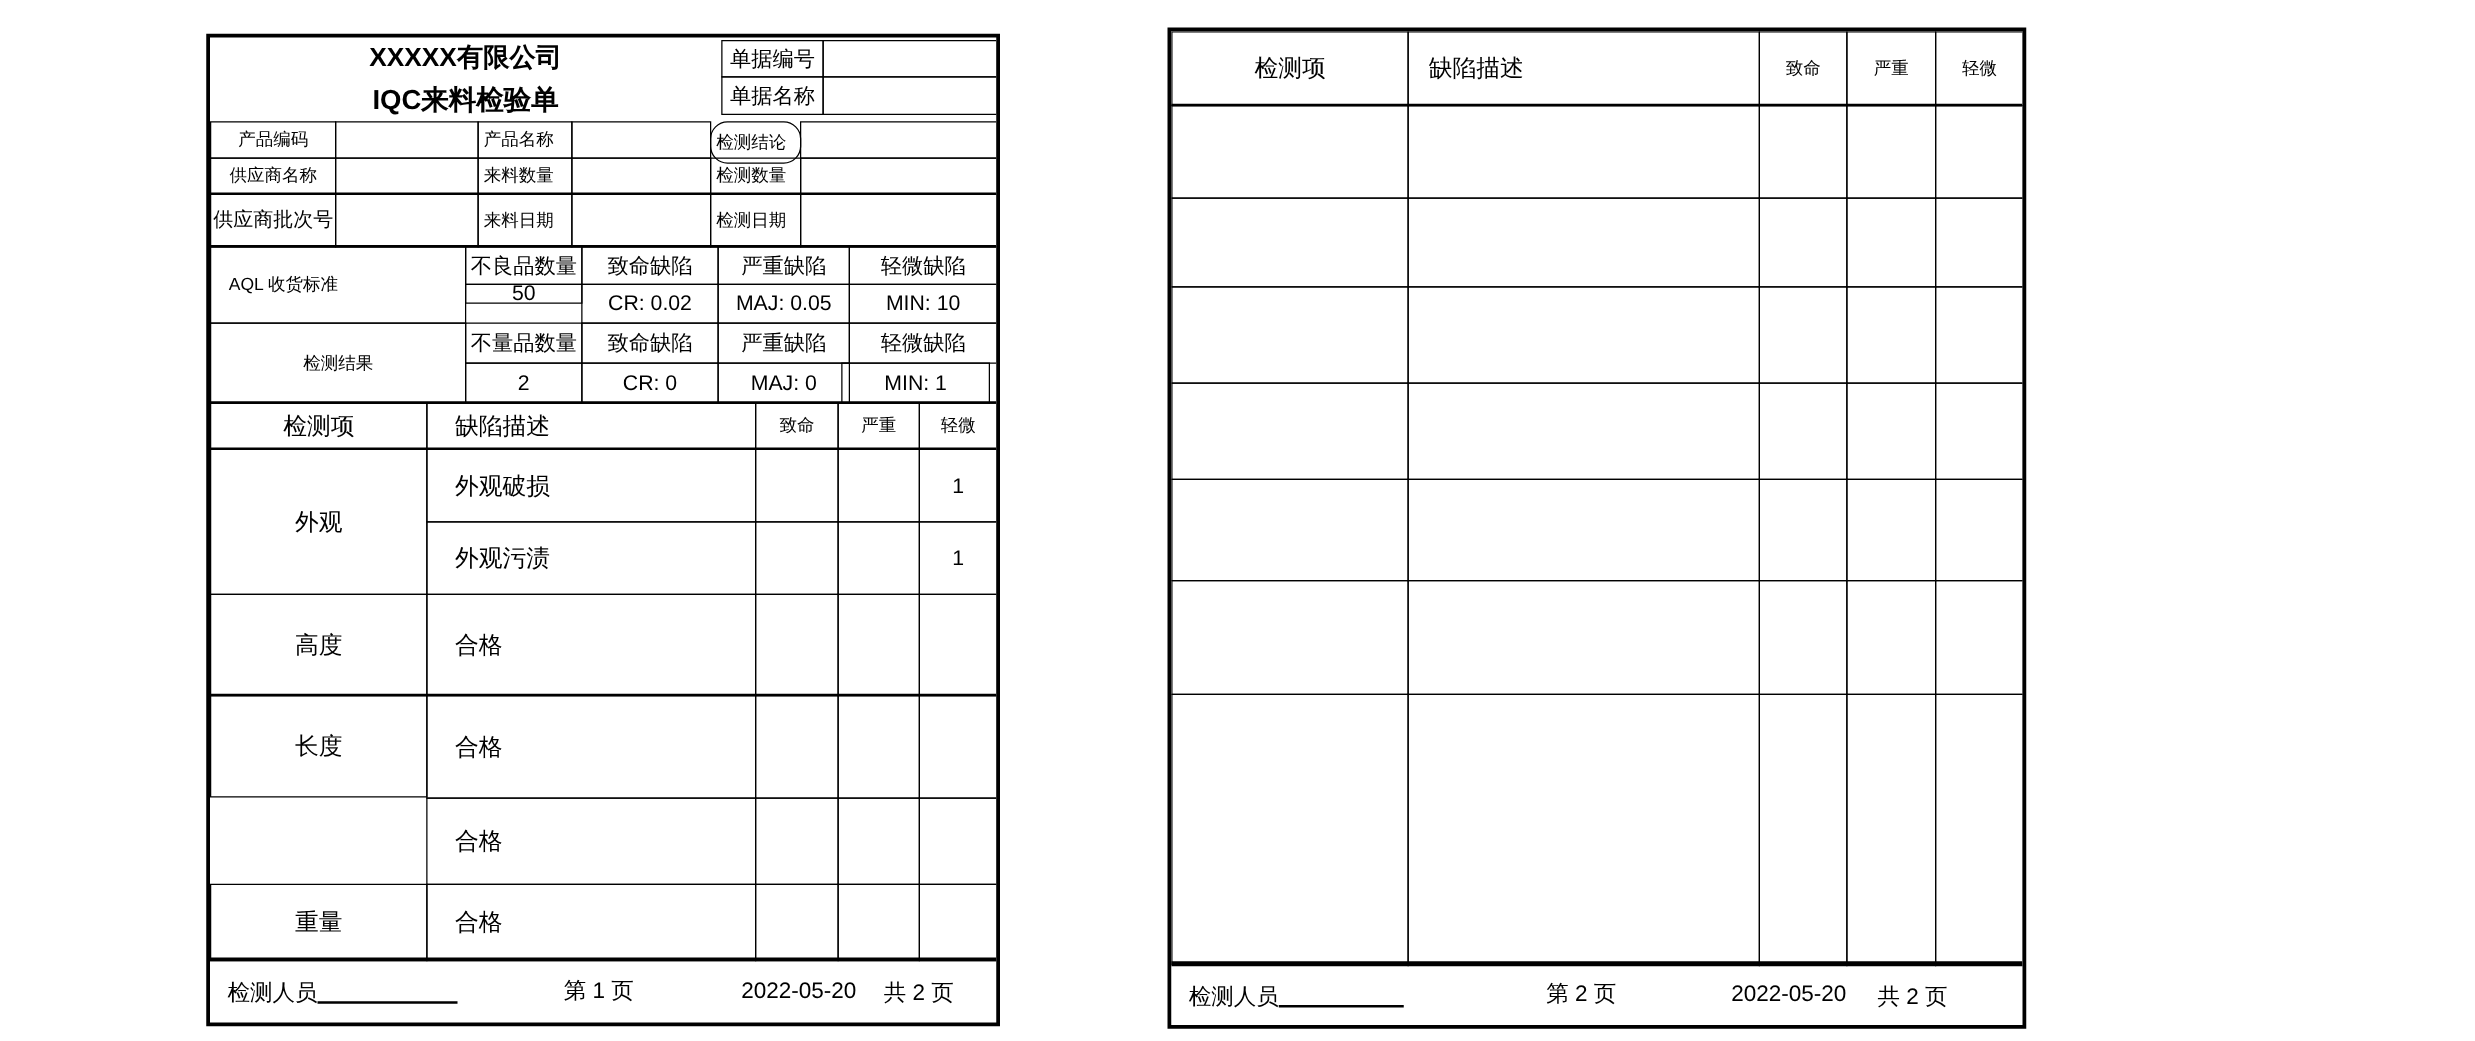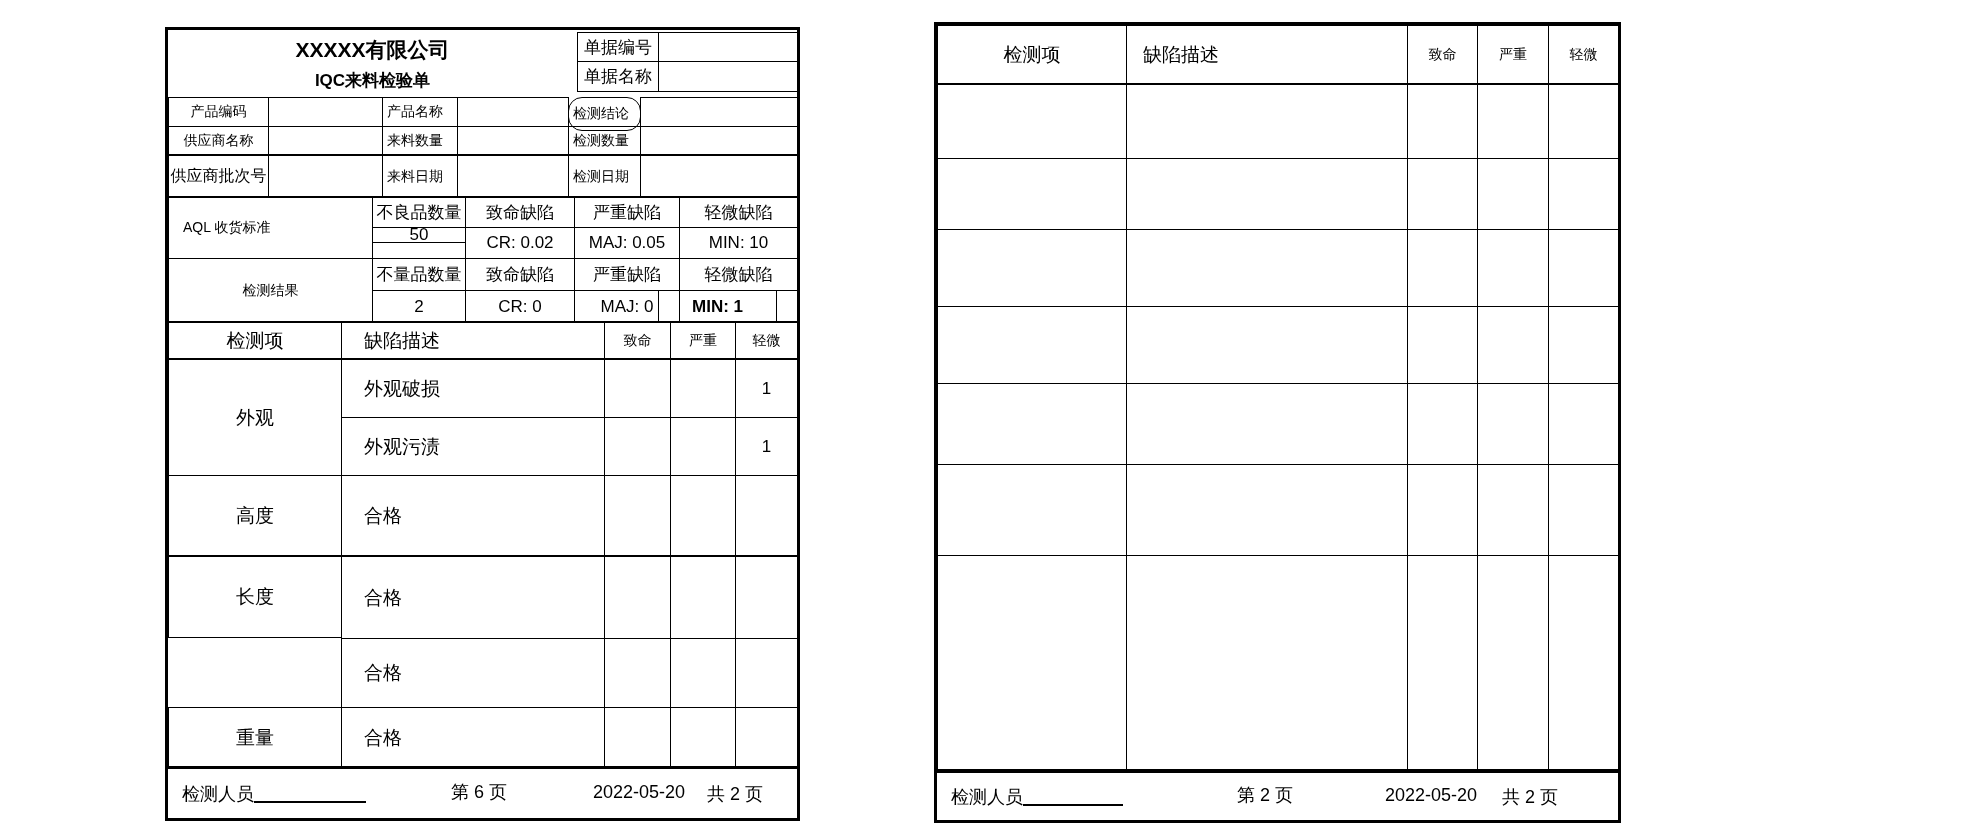--- a/index.html
+++ b/index.html
@@ -13,21 +13,21 @@
     display:flex;align-items:center;justify-content:center;
     font-size:19px;color:#000;white-space:nowrap;overflow:hidden;
   }
   .l{justify-content:flex-start;}
   .f16{font-size:16px}.f17{font-size:17px}.f18{font-size:14px}
   .pad4{padding-left:4px}.pad6{padding-left:6px}.pad14{padding-left:14px}
   .pad16{padding-left:16px}.pad22{padding-left:22px}
   .hline{position:absolute;background:#000;}
   .hdrblock{position:absolute;left:0;top:0;width:409px;height:67px;display:flex;flex-direction:column;align-items:center;justify-content:center;gap:5px;}
   .company{font-size:21px;font-weight:bold;}
-  .formtitle{font-size:17px;font-weight:bold;}
+  .formtitle{font-size:22px;font-weight:bold;}
   .ftxt{position:absolute;font-size:18px;white-space:nowrap;}
   .sig{position:absolute;height:2px;background:#000;}
 </style>
 </head>
 <body>
 
 <div class="page" style="left:165px;top:27px;width:635px;height:794px;">
 
   <div class="hdrblock">
     <div class="company">XXXXX有限公司</div>
@@ -71,21 +71,21 @@
   <div class="cell f17" style="left:511px;top:197px;width:119px;height:32px;">MIN: 10</div>
 
   <div class="cell f18" style="left:0px;top:228px;width:205px;height:65px;">检测结果</div>
   <div class="cell f17" style="left:204px;top:228px;width:94px;height:33px;">不量品数量</div>
   <div class="cell f17" style="left:297px;top:228px;width:110px;height:33px;">致命缺陷</div>
   <div class="cell f17" style="left:406px;top:228px;width:106px;height:33px;">严重缺陷</div>
   <div class="cell f17" style="left:511px;top:228px;width:119px;height:33px;">轻微缺陷</div>
   <div class="cell f17" style="left:204px;top:260px;width:94px;height:33px;">2</div>
   <div class="cell f17" style="left:297px;top:260px;width:110px;height:33px;">CR: 0</div>
   <div class="cell f17" style="left:406px;top:260px;width:106px;height:33px;">MAJ: 0</div>
-  <div class="cell f17" style="left:490px;top:260px;width:119px;height:33px;font-weight:bold;">MIN: 1</div>
+  <div class="cell f17" style="left:505px;top:260px;width:119px;height:33px;">MIN: 1</div>
 
   <div class="cell" style="left:0px;top:292px;width:174px;height:38px;">检测项</div>
   <div class="cell l pad22" style="left:173px;top:292px;width:264px;height:38px;">缺陷描述</div>
   <div class="cell f18" style="left:436px;top:292px;width:67px;height:38px;">致命</div>
   <div class="cell f18" style="left:502px;top:292px;width:66px;height:38px;">严重</div>
   <div class="cell f18" style="left:567px;top:292px;width:63px;height:38px;">轻微</div>
 
   <div class="cell" style="left:0px;top:329px;width:174px;height:117px;">外观</div>
   <div class="cell l pad22" style="left:173px;top:329px;width:264px;height:59px;">外观破损</div>
   <div class="cell f17" style="left:436px;top:329px;width:67px;height:59px;"></div>
@@ -115,21 +115,21 @@
   <div class="cell f17" style="left:567px;top:608px;width:63px;height:70px;"></div>
 
   <div class="cell" style="left:0px;top:677px;width:174px;height:62px;">重量</div>
   <div class="cell l pad22" style="left:173px;top:677px;width:264px;height:62px;">合格</div>
   <div class="cell f17" style="left:436px;top:677px;width:67px;height:62px;"></div>
   <div class="cell f17" style="left:502px;top:677px;width:66px;height:62px;"></div>
   <div class="cell f17" style="left:567px;top:677px;width:63px;height:62px;"></div>
 
   <div class="ftxt" style="left:14px;top:752px;">检测人员</div>
   <div class="sig" style="left:86px;top:771px;width:112px;"></div>
-  <div class="ftxt" style="left:283px;top:750px;">第 6 页</div>
+  <div class="ftxt" style="left:283px;top:750px;">第 1 页</div>
   <div class="ftxt" style="left:425px;top:752px;">2022-05-20</div>
   <div class="ftxt" style="left:539px;top:752px;">共 2 页</div>
 
   <div class="hline" style="left:0;top:124px;width:629px;height:2px;"></div>
   <div class="hline" style="left:0;top:166px;width:629px;height:2px;"></div>
   <div class="hline" style="left:0;top:291px;width:629px;height:2px;"></div>
   <div class="hline" style="left:0;top:328px;width:629px;height:2px;"></div>
   <div class="hline" style="left:0;top:525px;width:629px;height:2px;"></div>
   <div class="hline" style="left:0;top:736px;width:629px;height:3px;"></div>
 </div>

